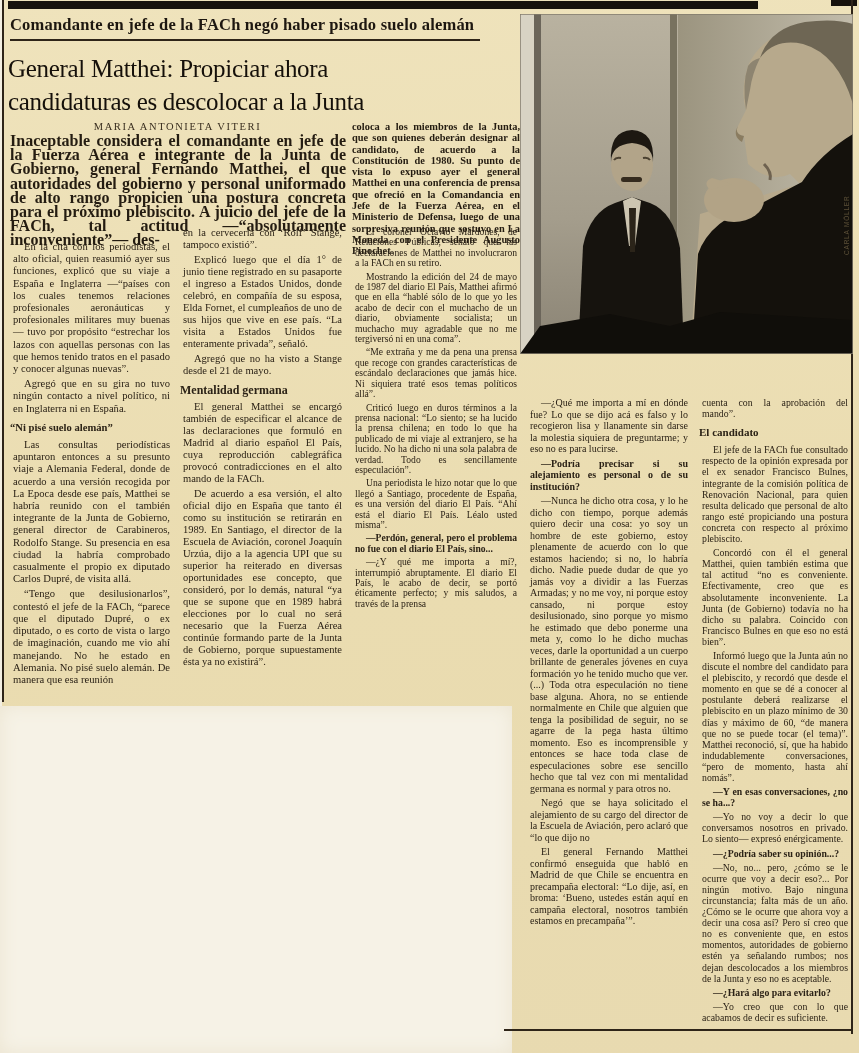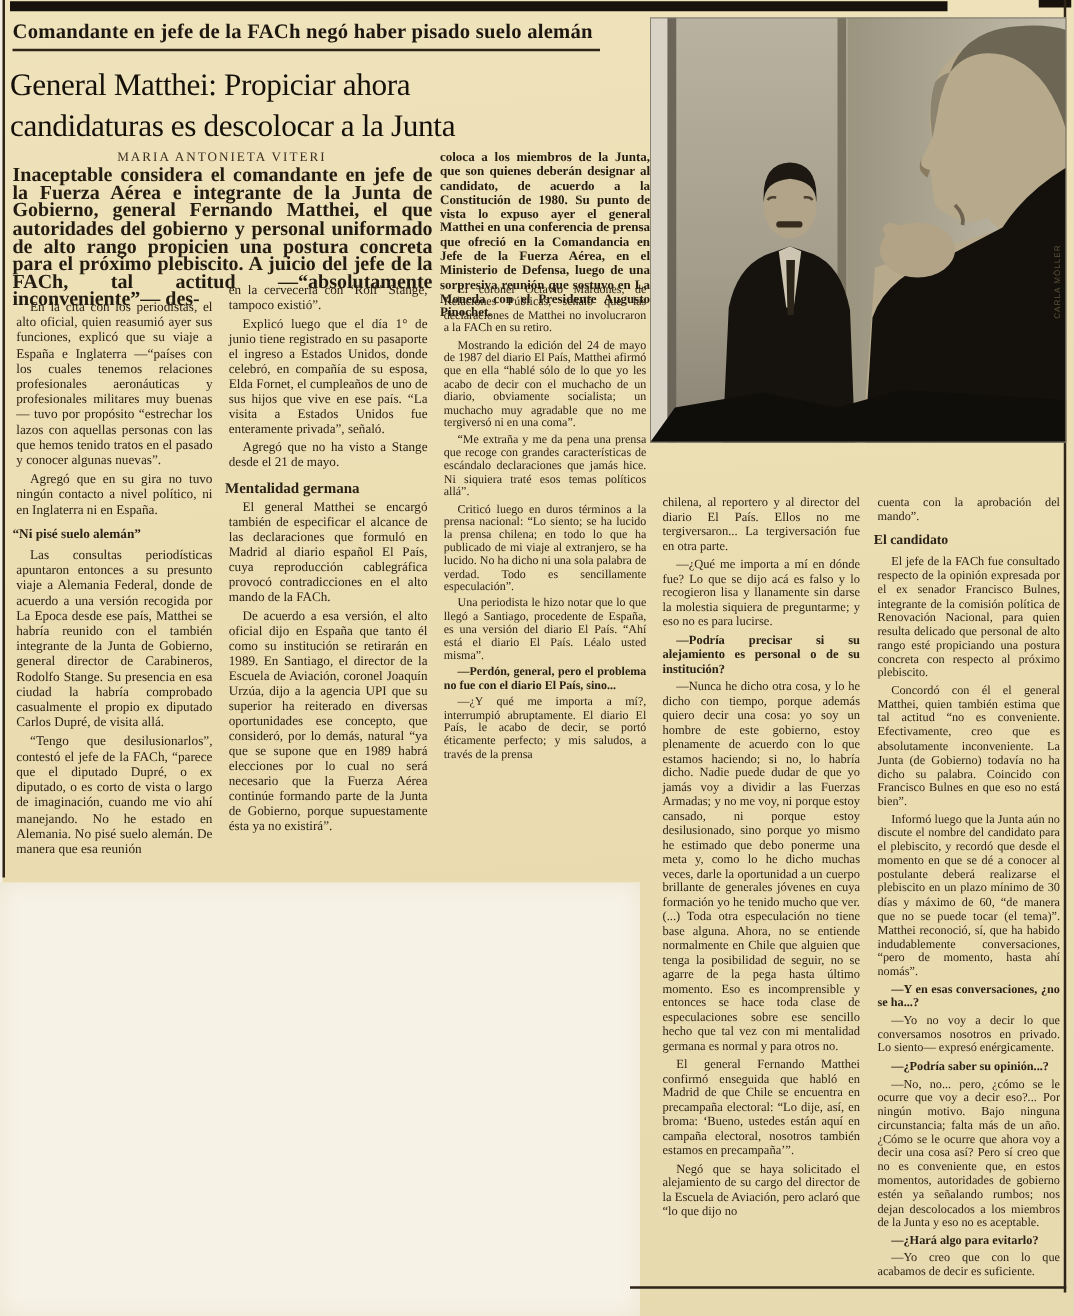--- a/index.html
+++ b/index.html
@@ -174,26 +174,25 @@
     <p>El coronel Octavio Mardones, de Relaciones Públicas, señaló que las declaraciones de Matthei no involucraron a la FACh en su retiro.</p>
     <p>Mostrando la edición del 24 de mayo de 1987 del diario El País, Matthei afirmó que en ella “hablé sólo de lo que yo les acabo de decir con el muchacho de un diario, obviamente socialista; un muchacho muy agradable que no me tergiversó ni en una coma”.</p>
     <p>“Me extraña y me da pena una prensa que recoge con grandes características de escándalo declaraciones que jamás hice. Ni siquiera traté esos temas políticos allá”.</p>
     <p>Criticó luego en duros términos a la prensa nacional: “Lo siento; se ha lucido la prensa chilena; en todo lo que ha publicado de mi viaje al extranjero, se ha lucido. No ha dicho ni una sola palabra de verdad. Todo es sencillamente especulación”.</p>
     <p>Una periodista le hizo notar que lo que llegó a Santiago, procedente de España, es una versión del diario El País. “Ahí está el diario El País. Léalo usted misma”.</p>
     <p class="bold">—Perdón, general, pero el problema no fue con el diario El País, sino...</p>
     <p>—¿Y qué me importa a mí?, interrumpió abruptamente. El diario El País, le acabo de decir, se portó éticamente perfecto; y mis saludos, a través de la prensa</p>
   </div>
 
   <div class="col col4">
-    <p class="noindent">chilena, al reportero y al director del diario El País. Ellos no me tergiversaron... La tergiversación fue en otra parte.</p>
     <p>—¿Qué me importa a mí en dónde fue? Lo que se dijo acá es falso y lo recogieron lisa y llanamente sin darse la molestia siquiera de preguntarme; y eso no es para lucirse.</p>
     <p class="bold">—Podría precisar si su alejamiento es personal o de su institución?</p>
     <p>—Nunca he dicho otra cosa, y lo he dicho con tiempo, porque además quiero decir una cosa: yo soy un hombre de este gobierno, estoy plenamente de acuerdo con lo que estamos haciendo; si no, lo habría dicho. Nadie puede dudar de que yo jamás voy a dividir a las Fuerzas Armadas; y no me voy, ni porque estoy cansado, ni porque estoy desilusionado, sino porque yo mismo he estimado que debo ponerme una meta y, como lo he dicho muchas veces, darle la oportunidad a un cuerpo brillante de generales jóvenes en cuya formación yo he tenido mucho que ver. (...) Toda otra especulación no tiene base alguna. Ahora, no se entiende normalmente en Chile que alguien que tenga la posibilidad de seguir, no se agarre de la pega hasta último momento. Eso es incomprensible y entonces se hace toda clase de especulaciones sobre ese sencillo hecho que tal vez con mi mentalidad germana es normal y para otros no.</p>
+    <p>Negó que se haya solicitado el alejamiento de su cargo del director de la Escuela de Aviación, pero aclaró que “lo que dijo no</p>
     <p>El general Fernando Matthei confirmó enseguida que habló en Madrid de que Chile se encuentra en precampaña electoral: “Lo dije, así, en broma: ‘Bueno, ustedes están aquí en campaña electoral, nosotros también estamos en precampaña’”.</p>
-    <p>Negó que se haya solicitado el alejamiento de su cargo del director de la Escuela de Aviación, pero aclaró que “lo que dijo no</p>
   </div>
 
   <div class="col col5">
     <p class="noindent">cuenta con la aprobación del mando”.</p>
     <div class="subhead">El candidato</div>
     <p>El jefe de la FACh fue consultado respecto de la opinión expresada por el ex senador Francisco Bulnes, integrante de la comisión política de Renovación Nacional, para quien resulta delicado que personal de alto rango esté propiciando una postura concreta con respecto al próximo plebiscito.</p>
     <p>Concordó con él el general Matthei, quien también estima que tal actitud “no es conveniente. Efectivamente, creo que es absolutamente inconveniente. La Junta (de Gobierno) todavía no ha dicho su palabra. Coincido con Francisco Bulnes en que eso no está bien”.</p>
     <p>Informó luego que la Junta aún no discute el nombre del candidato para el plebiscito, y recordó que desde el momento en que se dé a conocer al postulante deberá realizarse el plebiscito en un plazo mínimo de 30 días y máximo de 60, “de manera que no se puede tocar (el tema)”. Matthei reconoció, sí, que ha habido indudablemente conversaciones, “pero de momento, hasta ahí nomás”.</p>
     <p class="bold">—Y en esas conversaciones, ¿no se ha...?</p>
     <p>—Yo no voy a decir lo que conversamos nosotros en privado. Lo siento— expresó enérgicamente.</p>

